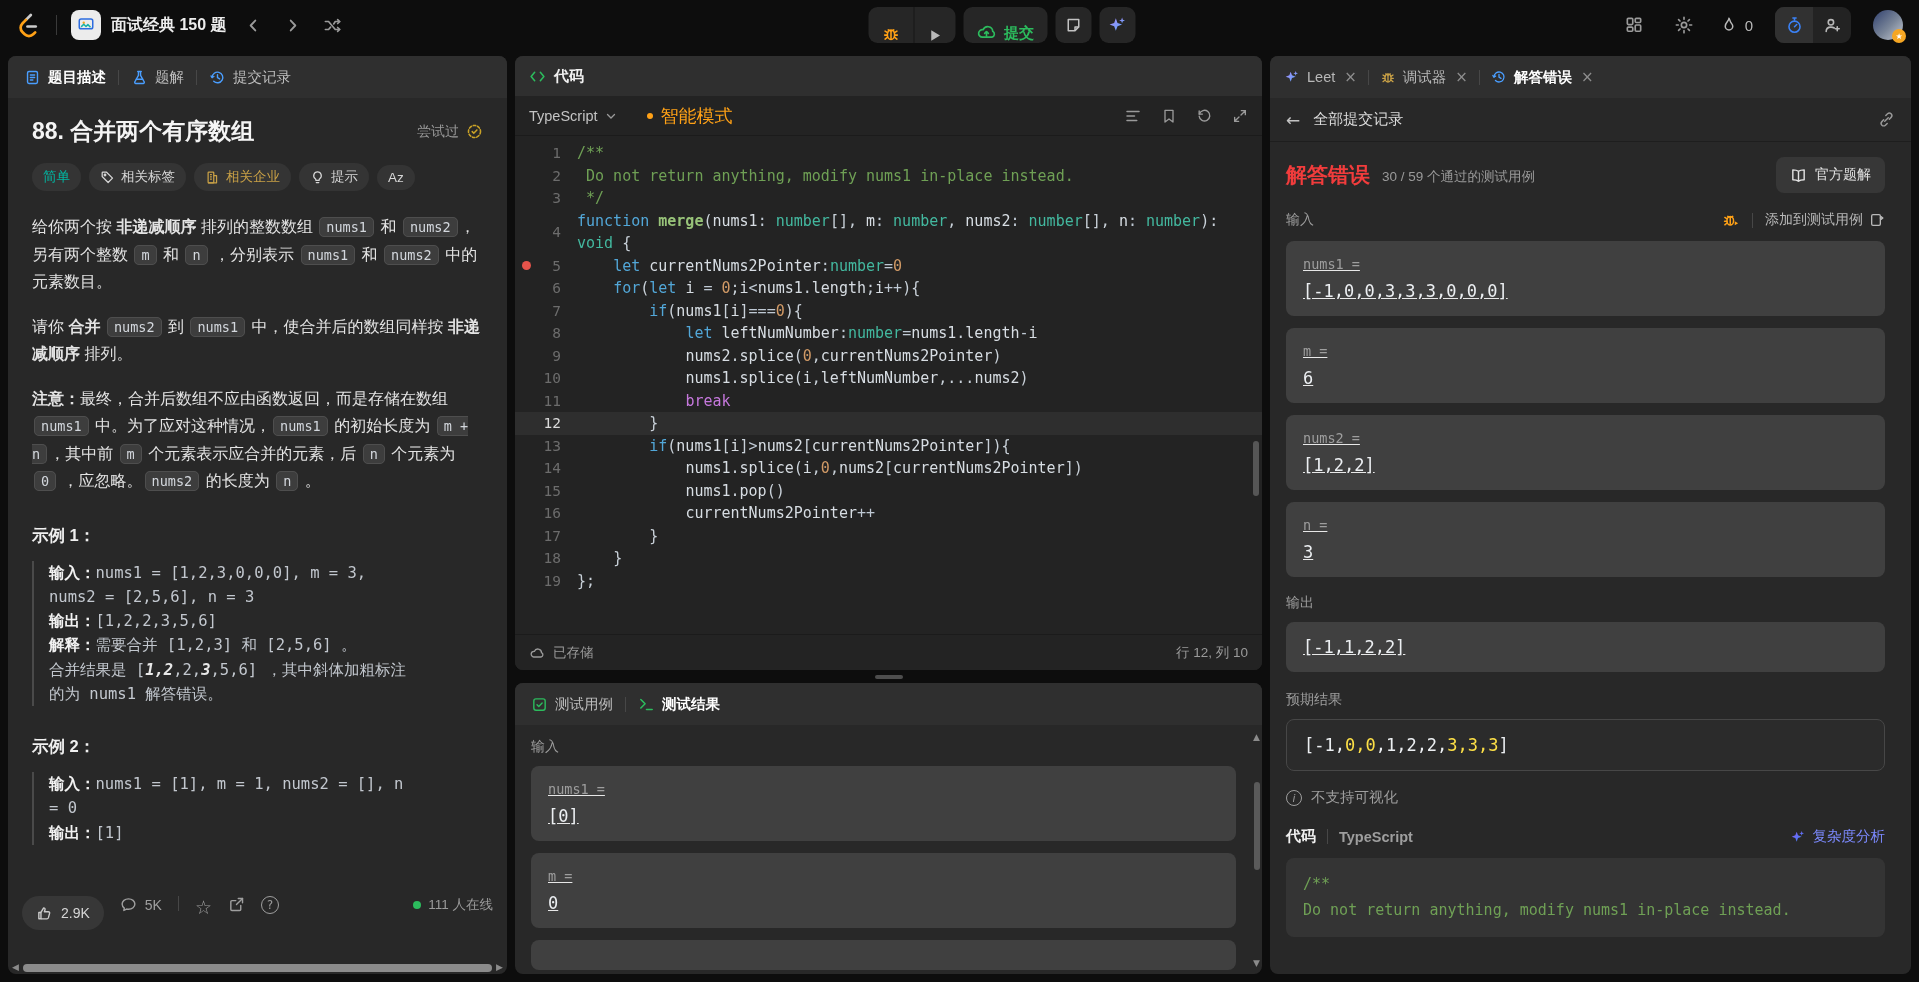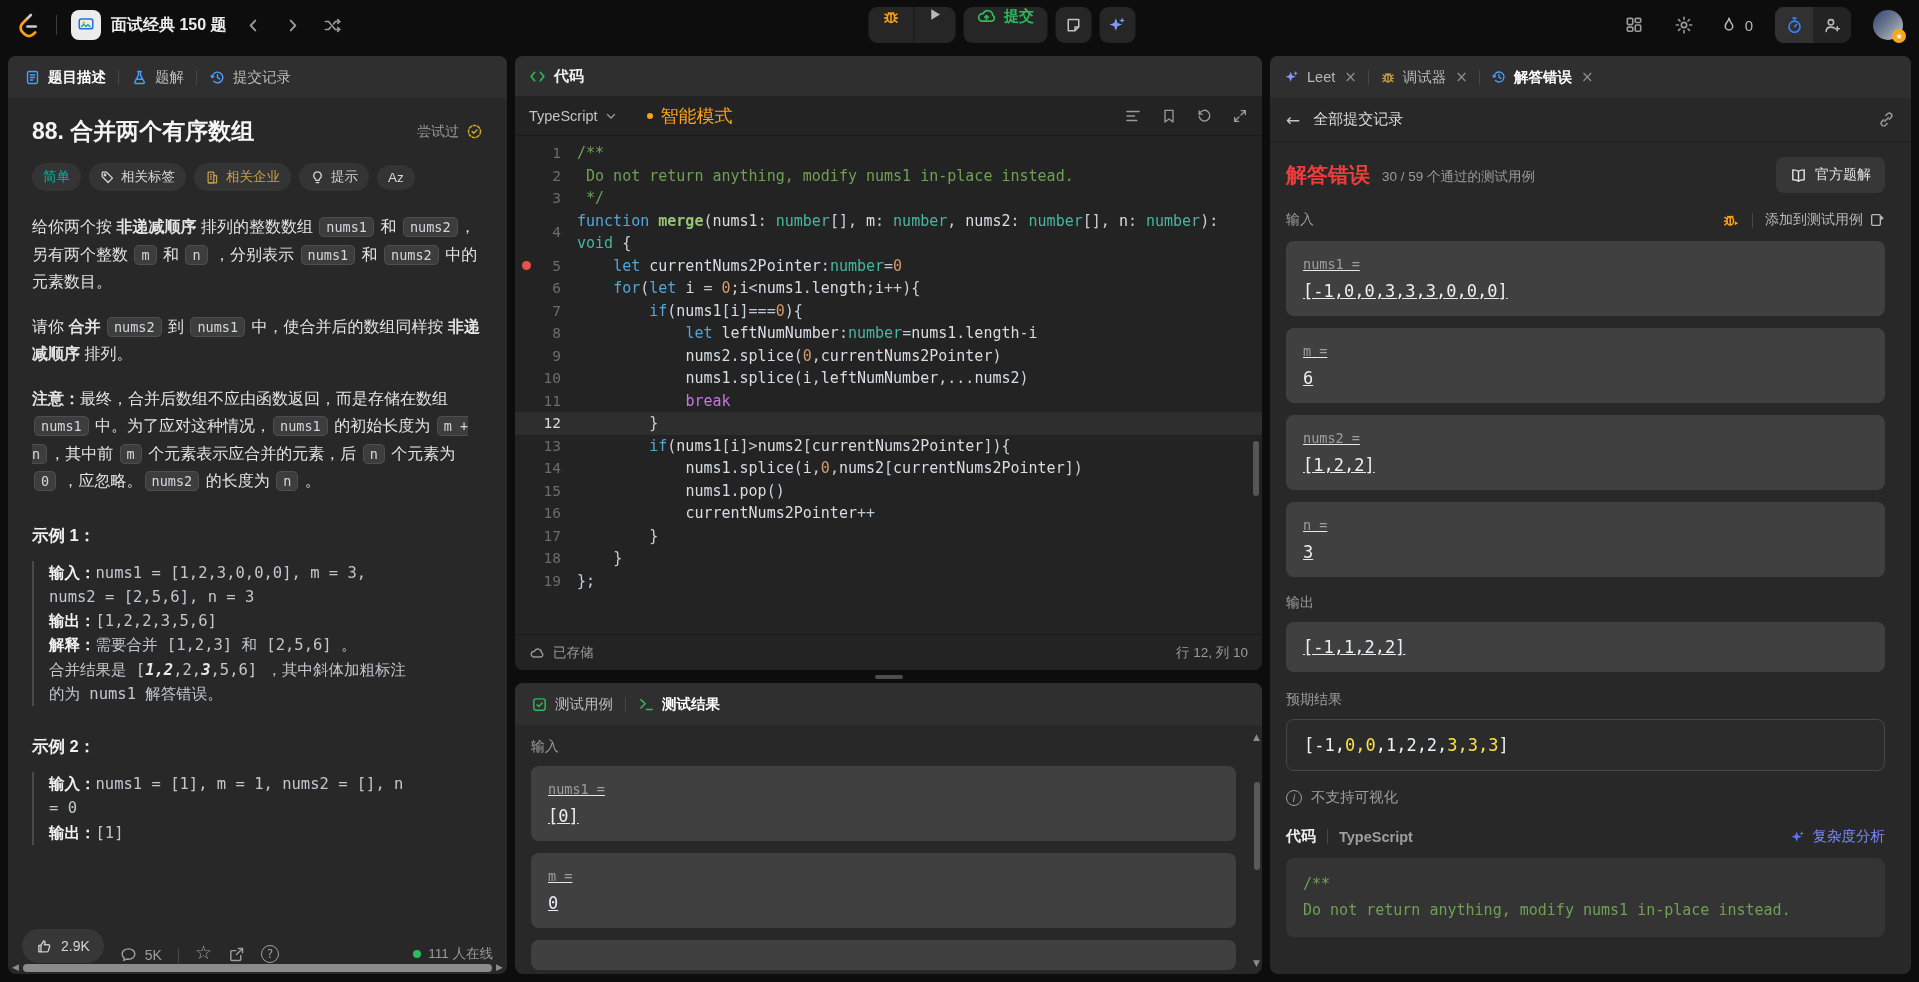--- a/index.html
+++ b/index.html
@@ -11,21 +11,21 @@
   
   .topbar { height:50px; display:flex; align-items:center; padding:16px 16px; position:relative; }
   .tb-left { display:flex; align-items:center; gap:14px; }
   .tb-divider { width:1px; height:20px; background:#3a3a3a; }
   .plan-chip { display:flex; align-items:center; gap:10px; }
   .plan-icon { width:30px; height:30px; border-radius:8px; background:#ececec; display:flex; align-items:center; justify-content:center; }
   .plan-title { font-size:16px; font-weight:700; color:#ededed; }
   .tb-navbtn { color:#9a9a9a; display:flex; align-items:center; padding:4px; cursor:pointer; }
   .tb-center { position:absolute; left:calc(50% + 42px); transform:translateX(-50%); display:flex; align-items:center; gap:8px; }
   .tb-group { display:flex; align-items:center; background:#262626; border-radius:9px; height:36px; }
-  .tb-cell { padding:0 13px; height:36px; display:flex; align-items:flex-start; cursor:pointer; }
+  .tb-cell { padding:0 13px; height:36px; display:flex; align-items:flex-end; cursor:pointer; }
   .tb-cell + .tb-cell { border-left:1px solid #161616; }
   .submit-btn { gap:8px; color:#2cbb5d; font-size:15px; font-weight:600; }
   .tb-sq { width:36px; height:36px; background:#262626; border-radius:9px; display:flex; align-items:center; justify-content:center; cursor:pointer; }
   .tb-right { margin-left:auto; display:flex; align-items:center; gap:22px; }
   .flame-wrap { display:flex; align-items:center; gap:7px; color:#b9b9b9; font-size:15px; }
   .timer-group { display:flex; align-items:center; background:#232323; border-radius:9px; }
   .timer-cell { width:38px; height:36px; display:flex; align-items:center; justify-content:center; background:#313131; border-radius:9px 0 0 9px; cursor:pointer; }
   .adduser-cell { width:38px; height:36px; display:flex; align-items:center; justify-content:center; cursor:pointer; }
   .avatar { width:30px; height:30px; border-radius:50%; background:linear-gradient(135deg,#30406e 0%,#7a8699 55%,#c8ccd4 100%); position:relative; cursor:pointer; }
   .avatar-badge { position:absolute; right:-3px; bottom:-3px; width:14px; height:14px; border-radius:50%; background:#f5a623; color:#fff; font-size:8px; display:flex; align-items:center; justify-content:center; }
@@ -57,21 +57,21 @@
   .pill.gold { color:#c8a046; }
   .para { font-size:16px; line-height:1.72; color:#e3e3e3; margin-bottom:17px; }
   .rt-b { font-weight:700; }
   .rt-c { font-family:"DejaVu Sans Mono", monospace; font-size:13.5px; background:#3d3d3d; border:1px solid #4e4e4e; border-radius:5px; padding:1px 6px; color:#d3d7dd; margin:0 2px; }
   .ex-head { font-size:16.5px; font-weight:700; margin:30px 0 14px; color:#f0f0f0; }
   .ex-block { border-left:2px solid #4a4a4a; padding-left:15px; margin-bottom:8px; }
   .ex-line { font-size:15.5px; line-height:1.5; color:#c2c7ce; }
   .rt-m { font-family:"DejaVu Sans Mono", monospace; color:#c2c7ce; }
   .rt-mi { font-family:"DejaVu Sans Mono", monospace; color:#e8e8e8; font-weight:700; font-style:italic; }
   .ex-line .rt-b { color:#f2f2f2; }
-  .lp-stats { position:absolute; left:0; right:0; bottom:11px; height:48px; background:#282828; display:flex; align-items:flex-end; padding:0 14px; gap:16px; }
+  .lp-stats { position:absolute; left:0; right:0; bottom:30px; height:48px; background:#282828; display:flex; align-items:flex-start; padding:0 14px; gap:16px; }
   .like-pill { background:#373737; border-radius:999px; height:34px; display:flex; align-items:center; gap:8px; padding:0 14px; font-size:14px; color:#d6d6d6; cursor:pointer; }
   .stat-item { display:flex; align-items:center; gap:8px; color:#9f9f9f; font-size:14px; cursor:pointer; }
   .stat-icon { color:#9f9f9f; cursor:pointer; display:flex; }
   .online { margin-left:auto; display:flex; align-items:center; gap:7px; color:#9a9a9a; font-size:13.5px; }
   .online-dot { width:8px; height:8px; border-radius:50%; background:#2cbb5d; }
   .hscroll { position:absolute; left:0; right:0; bottom:0; height:13px; display:flex; align-items:center; padding:0 4px; gap:4px; }
   .hthumb { flex:1; height:8px; border-radius:4px; background:#8b8b8b; }
   .caret { color:#8b8b8b; font-size:9px; line-height:1; }
 
   

